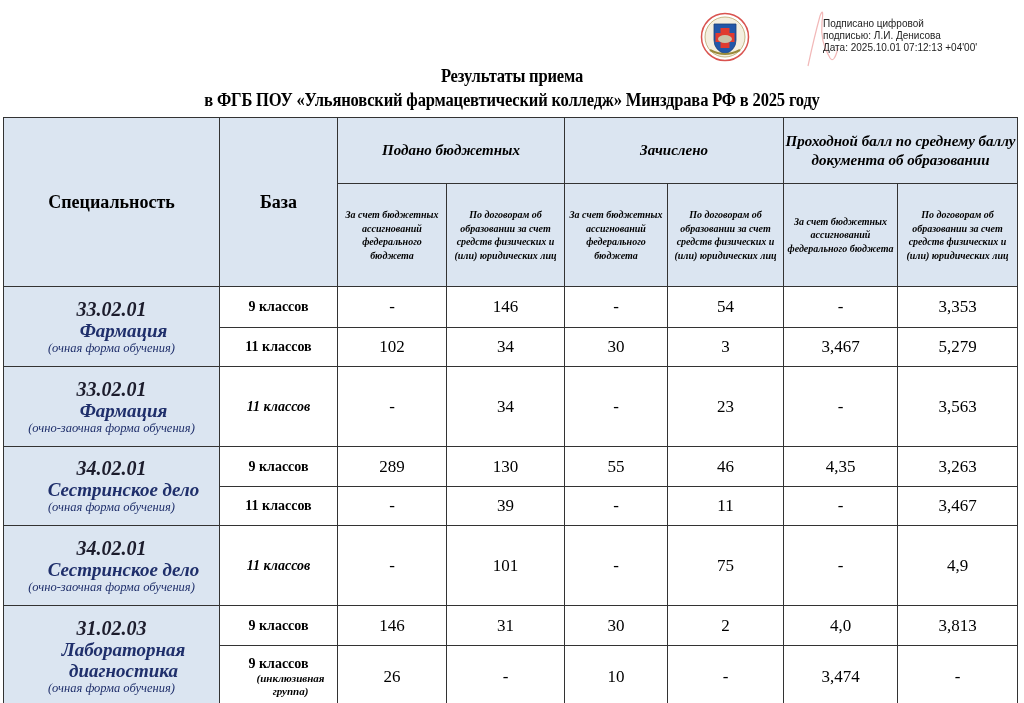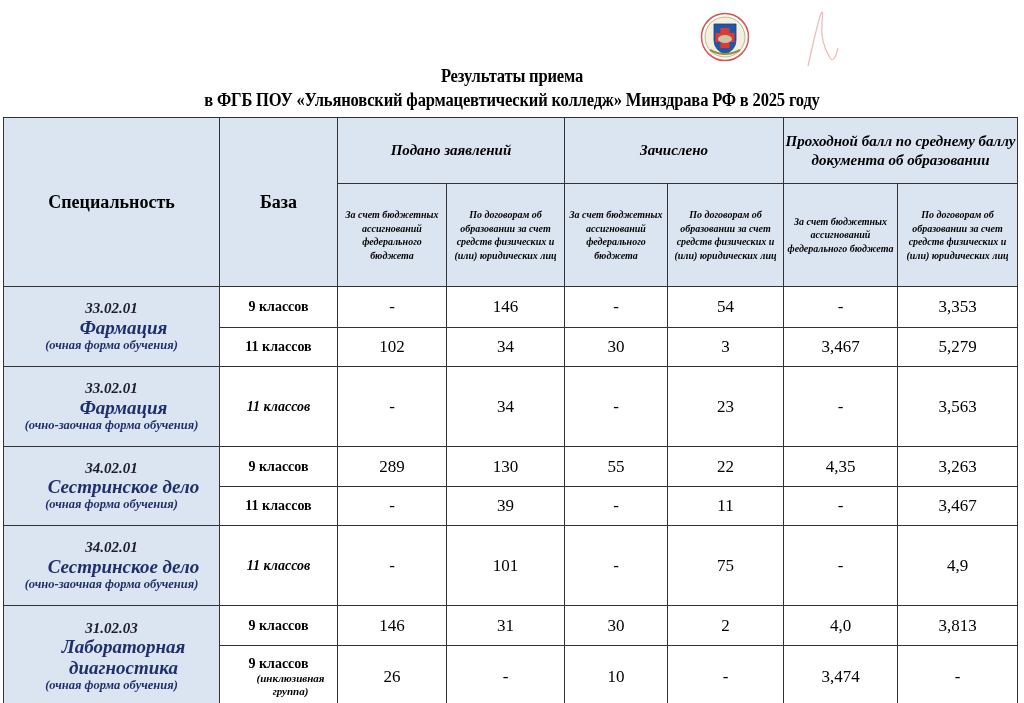--- a/index.html
+++ b/index.html
@@ -25,23 +25,23 @@
     position:absolute; left:3px; top:117px; border-collapse:collapse; table-layout:fixed;
   }
   table.results td, table.results th {
     border:1.5px solid #333; padding:0; text-align:center; vertical-align:middle;
   }
   th { background:#dbe5f1; }
   .h-main { font-weight:bold; font-size:18px; }
   .h-group { font-weight:bold; font-style:italic; font-size:15px; line-height:19px; }
   .h-sub { font-weight:bold; font-style:italic; font-size:10px; line-height:13.5px; padding:2px 2px !important; }
   td.spec { background:#dbe5f1; line-height:1.1; }
-  .code { display:block; font-weight:bold; font-style:italic; font-size:15px; color:#1c1c2c; }
+  .code { display:block; font-weight:bold; font-style:italic; font-size:20px; color:#1c1c2c; }
   .name { display:block; font-weight:bold; font-style:italic; font-size:19px; color:#1f2f6b; line-height:21px;padding-left:24px; }
-  .form { display:block; font-weight:bold; font-style:italic; font-size:12.5px; color:#1f2f6b; line-height:15px; }
+  .form { display:block; font-weight:normal; font-style:italic; font-size:12.5px; color:#1f2f6b; line-height:15px; }
   td.base { font-weight:bold; font-size:14px; }
   td.base.it { font-style:italic; }
   .base-note { display:block; font-style:italic; font-size:11px; line-height:13px;margin-left:24px; }
   td.val { font-size:17px; }
 </style>
 </head>
 <body>
 
 <div class="sig-area">
   <svg class="emblem" viewBox="0 0 50 50">
@@ -49,41 +49,46 @@
     <circle cx="25" cy="25" r="20" fill="#f4efe0" stroke="#b9a46a" stroke-width="0.8"></circle>
     <path d="M14 12 L36 12 L36 28 Q36 38 25 42 Q14 38 14 28 Z" fill="#2257a8" stroke="#1a3f7a" stroke-width="0.8"></path>
     <rect x="20.5" y="16" width="9" height="20" fill="#e03a2f"></rect>
     <rect x="15.5" y="21" width="19" height="9" fill="#e03a2f"></rect>
     <ellipse cx="25" cy="27" rx="7" ry="4" fill="#c8c2a8"></ellipse>
     <path d="M10 38 Q25 46 40 38" fill="none" stroke="#9a8a3a" stroke-width="2"></path>
   </svg>
   <svg class="sig-stroke" viewBox="0 0 40 60">
     <path d="M8 58 Q14 30 20 8 Q24 -2 22 14 Q20 34 30 50 Q34 56 38 40" fill="none" stroke="#f2b8b8" stroke-width="1.2"></path>
   </svg>
+  <div class="sig-text">
+    <div>Подписано цифровой</div>
+    <div>подписью: Л.И. Денисова</div>
+    <div>Дата: 2025.10.01 07:12:13 +04'00'</div>
+  </div>
 </div>
 
 <div class="title t1">Результаты приема</div>
 <div class="title t2">в ФГБ ПОУ «Ульяновский фармацевтический колледж» Минздрава РФ в 2025 году</div>
 
 <table class="results">
   <colgroup>
     <col style="width:216px">
       <col style="width:118px">
       <col style="width:109px">
       <col style="width:118px">
     <col style="width:103px">
       <col style="width:116px">
       <col style="width:114px">
       <col style="width:120px">
   </colgroup>
   <thead>
     <tr style="height:66px">
       <th rowspan="2" class="h-main">Специальность</th>
       <th rowspan="2" class="h-main">База</th>
-      <th colspan="2" class="h-group">Подано заявлений</th>
+      <th colspan="2" class="h-group">Подано бюджетных</th>
       <th colspan="2" class="h-group">Зачислено</th>
       <th colspan="2" class="h-group">Проходной балл по среднему баллу документа об образовании</th>
     </tr>
     <tr style="height:103px">
       <th class="h-sub">За счет бюджетных ассигнований федерального бюджета</th>
       <th class="h-sub">По договорам об образовании за счет средств физических и (или) юридических лиц</th>
       <th class="h-sub">За счет бюджетных ассигнований федерального бюджета</th>
       <th class="h-sub">По договорам об образовании за счет средств физических и (или) юридических лиц</th>
       <th class="h-sub">За счет бюджетных ассигнований федерального бюджета</th>
       <th class="h-sub">По договорам об образовании за счет средств физических и (или) юридических лиц</th>
@@ -133,21 +138,21 @@
     <tr style="height:40px">
       <td rowspan="2" class="spec">
         <span class="code">34.02.01</span>
         <span class="name">Сестринское дело</span>
         <span class="form">(очная форма обучения)</span>
       </td>
       <td class="base">9 классов</td>
       <td class="val">289</td>
       <td class="val">130</td>
       <td class="val">55</td>
-      <td class="val">22</td>
+      <td class="val">46</td>
       <td class="val">4,35</td>
       <td class="val">3,263</td>
     </tr>
     <tr style="height:39px">
       <td class="base">11 классов</td>
       <td class="val">-</td>
       <td class="val">39</td>
       <td class="val">-</td>
       <td class="val">11</td>
       <td class="val">-</td>

